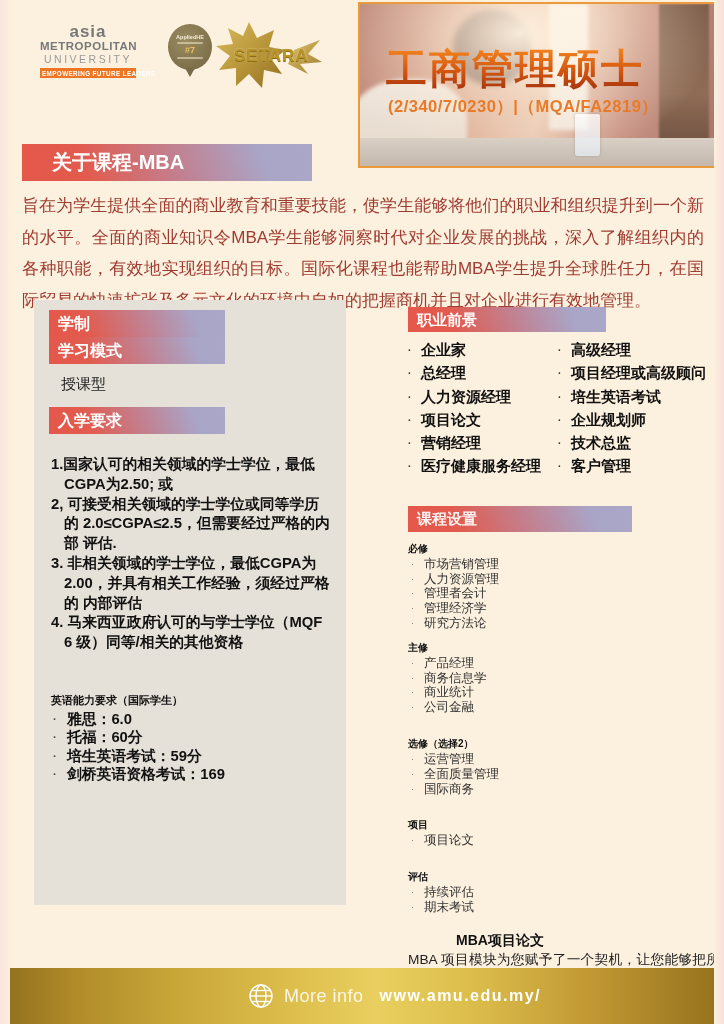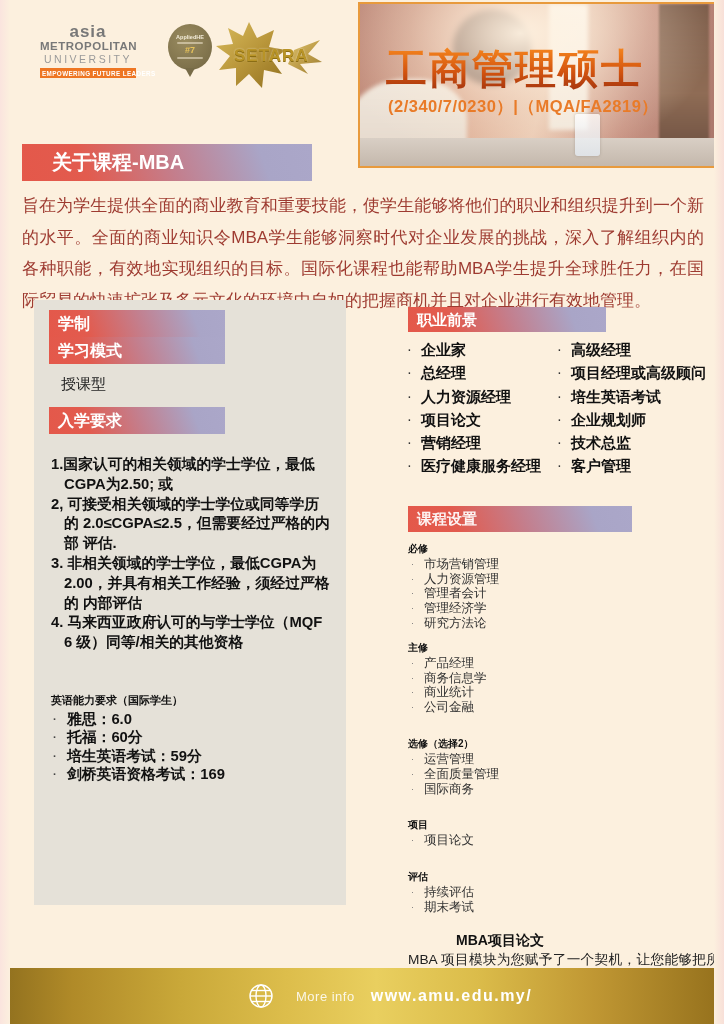--- a/index.html
+++ b/index.html
@@ -70,21 +70,21 @@
   .course-groups ul{margin:0;padding:0;list-style:none;}
   .course-groups li{display:flex;font-size:12.5px;color:#333;line-height:14.8px;}
   .course-groups li .bul{width:13px;padding-left:3px;color:#777;font-size:9px;}
   .thesis{margin-top:16px;}
   .thesis-title{font-size:14px;font-weight:bold;color:#111;line-height:18px;padding-left:48px;}
   .thesis-body{font-size:13.7px;color:#222;line-height:16.8px;text-align:justify;margin-top:3px;}
 
   
   .footer{position:absolute;left:0;bottom:0;width:724px;height:56px;background:linear-gradient(90deg,#8F6F1E 0%,#B08A28 10%,#C9A839 25%,#DDBE4C 40%,#E9CF5F 52%,#DBBC4A 66%,#C09733 82%,#94701C 100%);display:flex;align-items:center;}
   .footer .globe{margin-left:248px;}
-  .footer .more{margin-left:22px;font-size:13px;color:rgba(255,255,255,.85);letter-spacing:.5px;text-align:center;}
+  .footer .more{margin-left:10px;font-size:18px;color:rgba(255,255,255,.85);letter-spacing:.5px;text-align:center;}
   .footer .url{margin-left:16px;font-size:16px;font-weight:bold;color:#fff;letter-spacing:1.5px;}
 </style>
 </head>
 <body>
 
 <div id="page">
   <div class="edge-strip"></div>
   <div class="edge-strip right"></div>
 
   <div class="logo">

